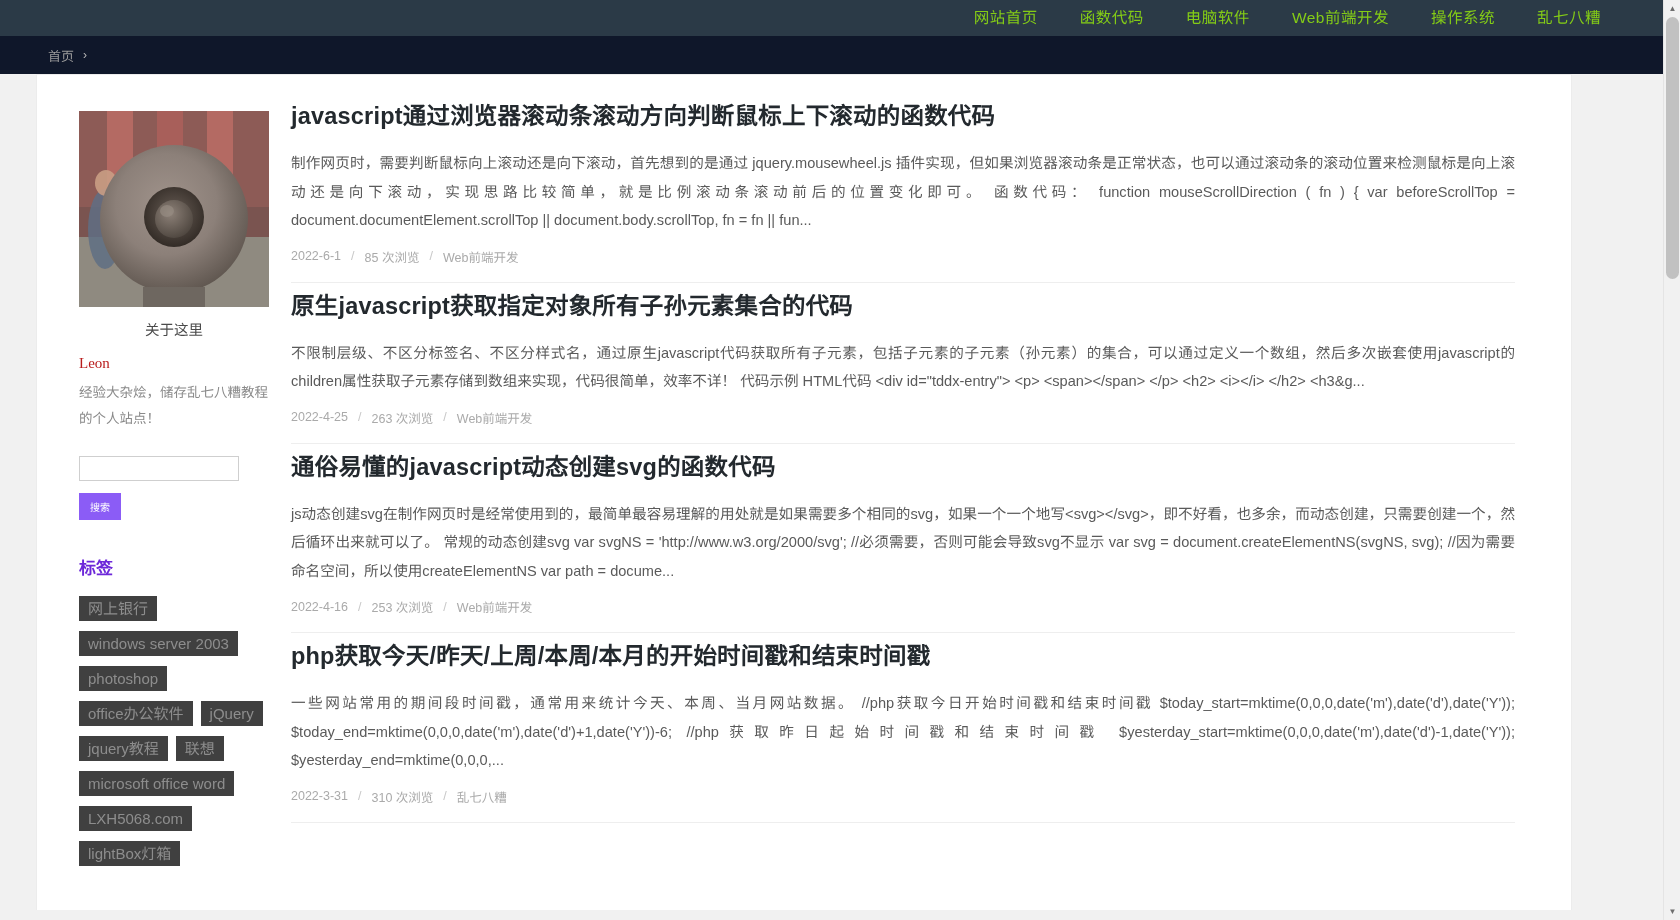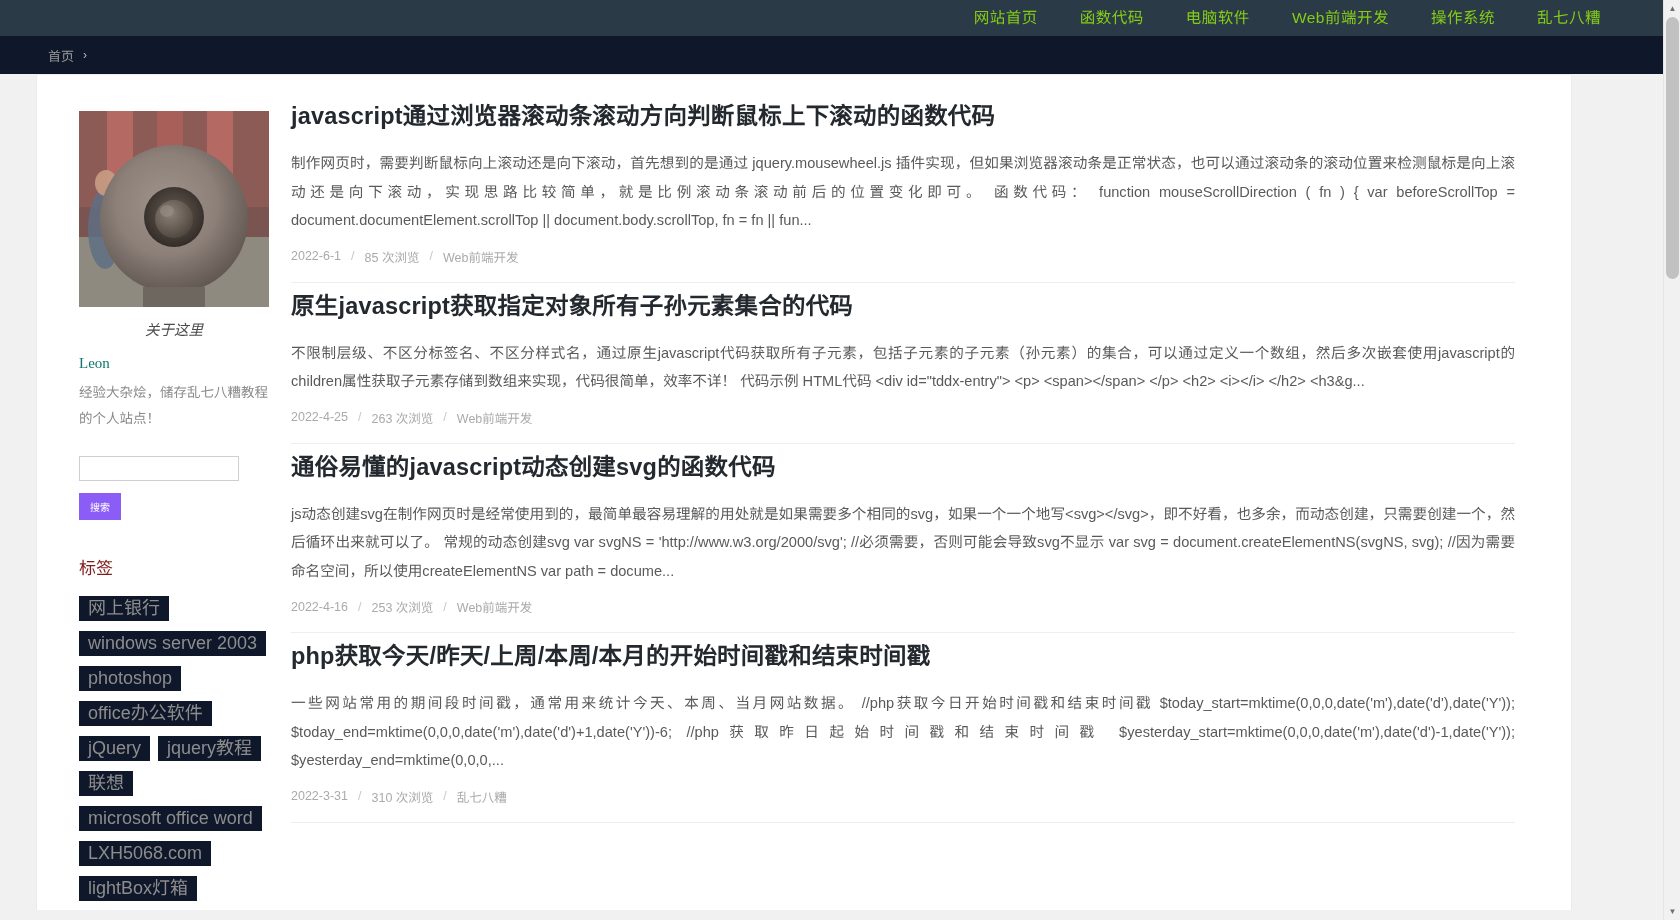--- a/index.html
+++ b/index.html
@@ -78,25 +78,24 @@
     position: relative;
     background: #b9a79c;
   }
   .avatar-box svg { display: block; width: 190px; height: 196px; }
   .about-title {
     width: 190px;
     text-align: center;
     font-size: 14.5px;
     color: #4a4a4a;
     margin-top: 11px;
-    font-style: italic;
   }
   .author-name {
     font-size: 15px;
-    color: #0f766e;
+    color: #b91c1c;
     margin-top: 16px;
     font-family: "Liberation Serif", "DejaVu Serif", serif;
   }
   .author-desc {
     font-size: 13.5px;
     color: #8a8a8a;
     line-height: 26px;
     margin-top: 8px;
     width: 190px;
   }
@@ -118,35 +117,35 @@
     color: #ffffff;
     border: none;
     font-size: 10px;
     padding: 6px 11px;
     cursor: pointer;
     font-family: inherit;
     display: block;
   }
   .tags-title {
     margin-top: 34px;
-    color: #7f1d1d;
+    color: #6d28d9;
     font-size: 17px;
-    font-weight: normal;
+    font-weight: bold;
   }
   .tag-cloud {
     margin-top: 14px;
     width: 200px;
     display: flex;
     flex-wrap: wrap;
     gap: 10px 8px;
   }
   .tag {
-    background: #0f172a;
+    background: #404040;
     color: #8d8d8d;
-    font-size: 18px;
+    font-size: 15px;
     padding: 4px 9px;
     cursor: pointer;
     white-space: nowrap;
     line-height: 17px;
   }
 
   
   .main {
     flex: 1;
     padding: 0 56px 0 22px;

